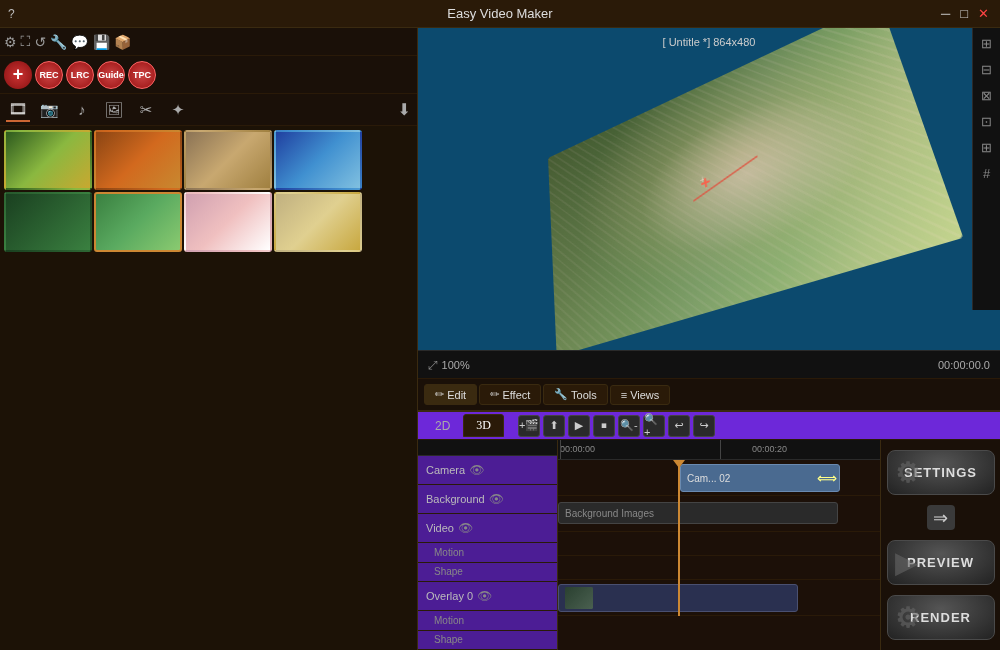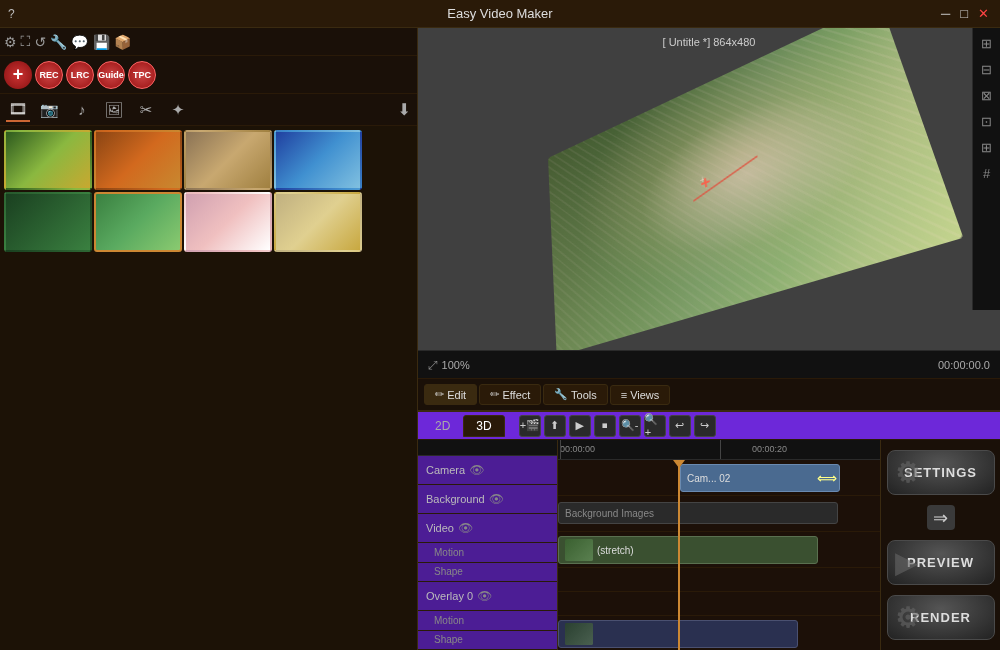--- a/index.html
+++ b/index.html
@@ -96,21 +96,21 @@
 
     
     #right-panel {
       flex: 1; height: 622px; background: #000;
       display: flex; flex-direction: column;
       position: relative;
     }
 
     
     #preview-area {
-      flex: 1; background: #404040; position: relative;
+      flex: 1; background: #0c4a6e; position: relative;
       display: flex; align-items: center; justify-content: center;
       overflow: hidden;
     }
     #preview-title {
       position: absolute; top: 8px; left: 0; right: 0;
       text-align: center; color: #ccc; font-size: 11px;
     }
 
     
     #preview-image {
@@ -200,21 +200,21 @@
     #timeline-tabs {
       height: 28px; background: #6d28d9;
       display: flex; align-items: center;
       border-bottom: 1px solid #2a1a08;
       padding: 0 4px;
     }
     .tl-tab {
       padding: 3px 12px; cursor: pointer; font-size: 12px; color: #aaa;
       border: 1px solid transparent; border-radius: 3px 3px 0 0;
     }
-    .tl-tab.active { color: #fff; border-color: #3a2a10; background: #2a1a08; }
+    .tl-tab.active { color: #fff; border-color: #3a2a10; background: #2a1a08; font-family: Liberation Serif, serif; }
 
     #timeline-controls {
       display: flex; align-items: center; padding: 0 4px; gap: 3px; margin-left: 10px;
     }
     .tl-ctrl-btn {
       width: 22px; height: 22px; border-radius: 3px;
       background: #2a2a2a; border: 1px solid #444;
       color: #ccc; cursor: pointer; font-size: 11px;
       display: flex; align-items: center; justify-content: center;
     }
@@ -537,28 +537,20 @@
                 <div style="position:absolute;right:2px;top:50%;transform:translateY(-50%);color:#ff8;font-size:14px;">⟺</div>
               </div>
             </div>
 
             <div class="track-row">
               <div class="track-block block-bg" style="top:6px;height:22px;">
                 <span>Background Images</span>
               </div>
             </div>
 
-            <div class="track-row">
-              <div class="track-block block-video">
-                <div class="block-video-thumb">
-                  <div style="width:100%;height:100%;background:linear-gradient(135deg,#3a6030,#5a8050);border-radius:2px;"></div>
-                </div>
-                <span>(stretch)</span>
-              </div>
-            </div>
 
             <div class="track-row sub"></div>
 
             <div class="track-row sub"></div>
 
             <div class="track-row">
               <div class="track-block block-overlay">
                 <div class="block-overlay-thumb">
                   <div style="width:100%;height:100%;background:linear-gradient(135deg,#2a4030,#4a6050);border-radius:2px;"></div>
                 </div>

